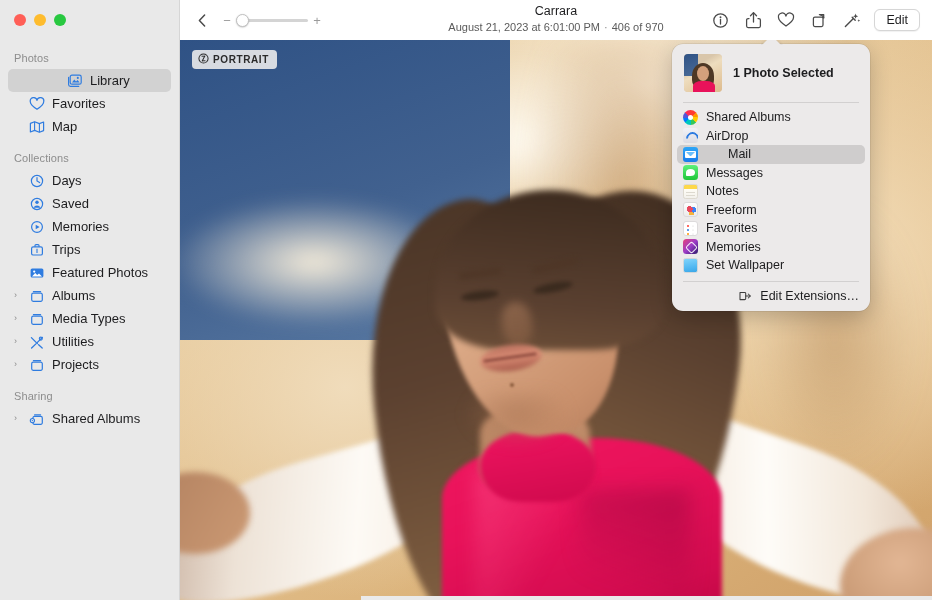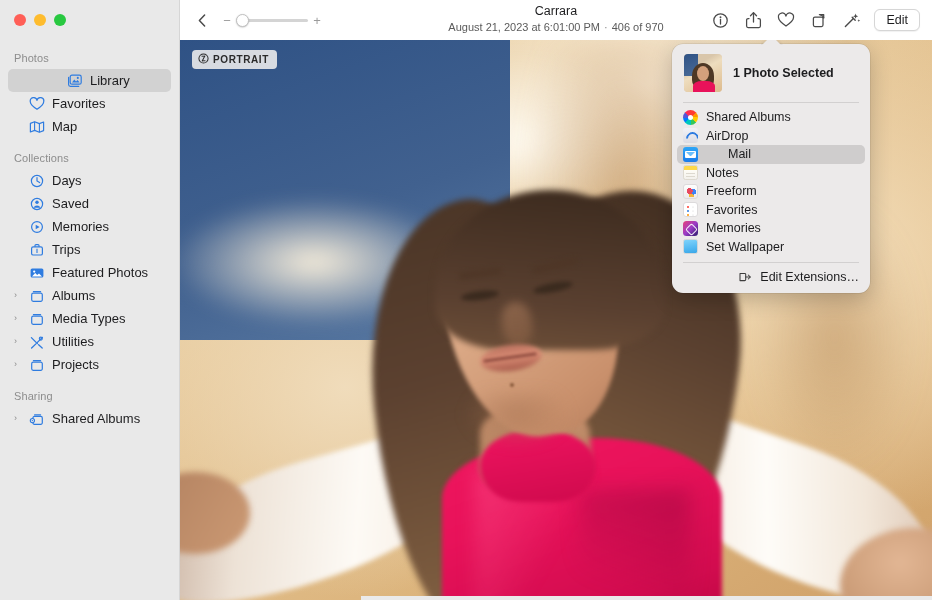--- a/index.html
+++ b/index.html
@@ -951,20 +951,24 @@
           <div class="pop-item">
             <span class="pop-icon ic-airdrop"></span>
             <span>AirDrop</span>
           </div>
 
           <div class="pop-item highlighted">
             <span class="pop-icon ic-mail"></span>
             <span>Mail</span>
           </div>
 
+          <div class="pop-item">
+            <span class="pop-icon ic-messages"></span>
+            <span>Messages</span>
+          </div>
 
           <div class="pop-item">
             <span class="pop-icon ic-notes"></span>
             <span>Notes</span>
           </div>
 
           <div class="pop-item">
             <span class="pop-icon ic-freeform"></span>
             <span>Freeform</span>
           </div>

